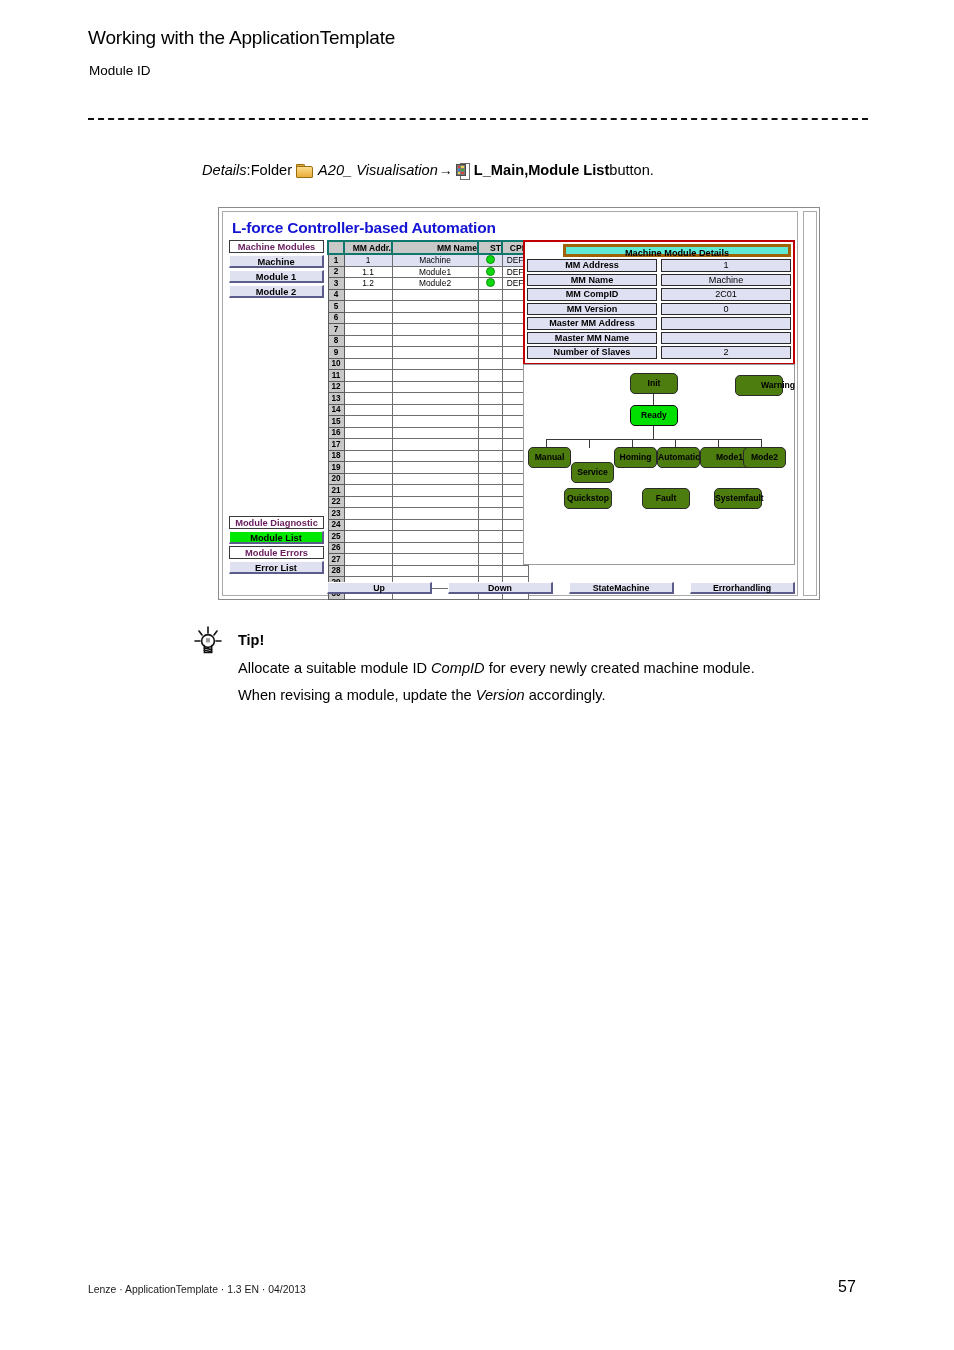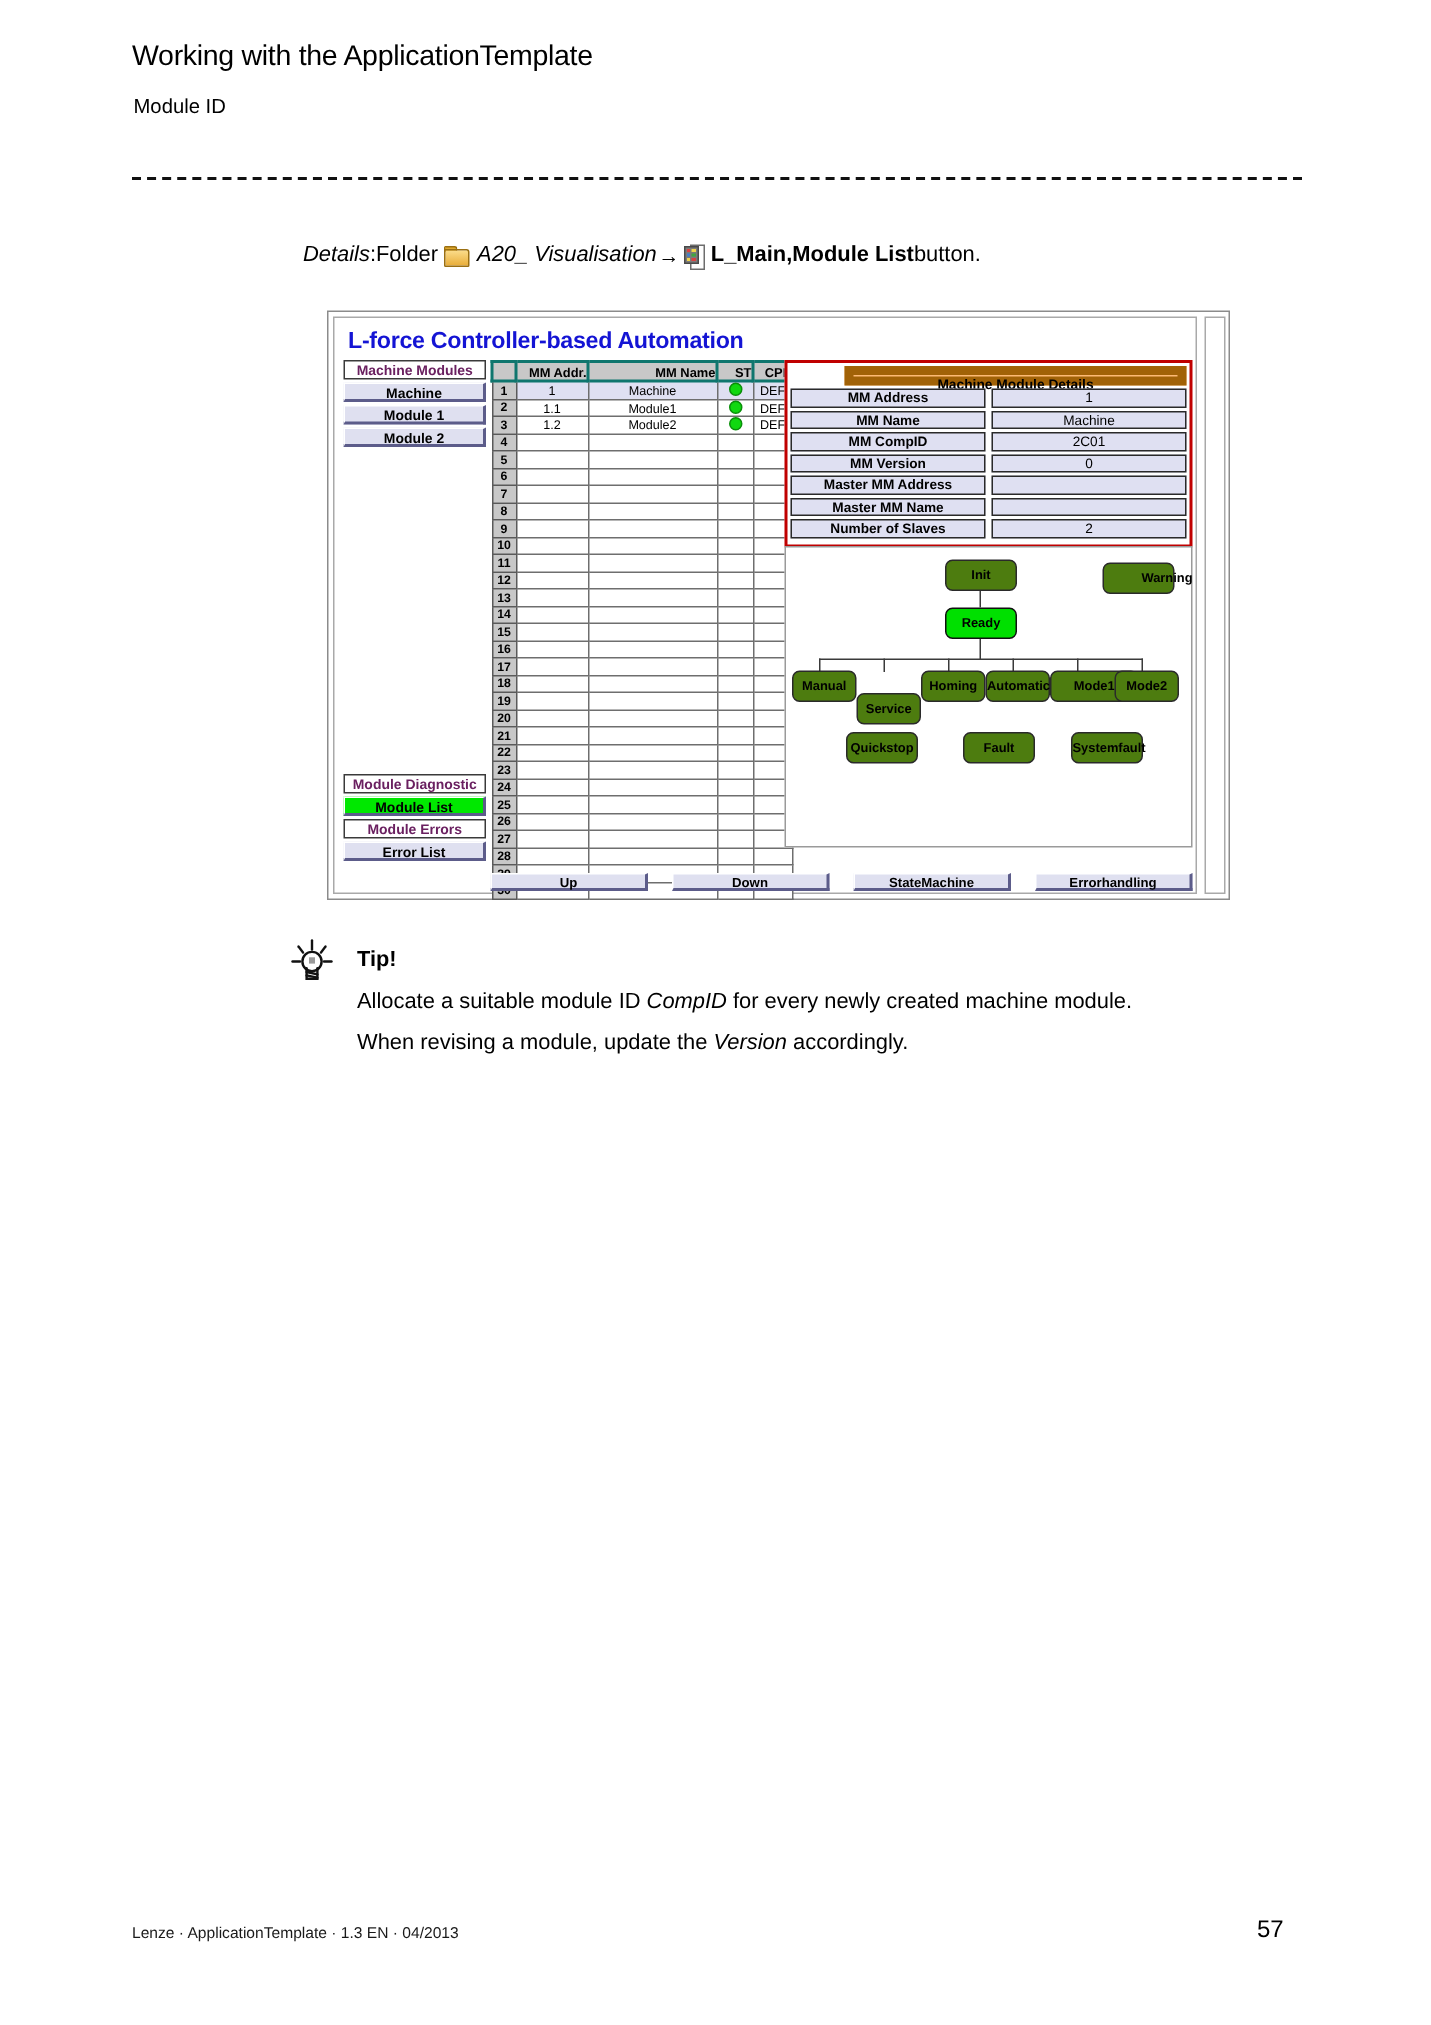--- a/index.html
+++ b/index.html
@@ -271,22 +271,22 @@
     box-sizing: border-box;
     background: #ffffff;
     padding: 2px;
   }
   .details-title {
     height: 13px;
     line-height: 12px;
     text-align: center;
     font-size: 9.2px;
     font-weight: bold;
-    background: #fdba74;
-    border: 6px solid #a16207;
+    background: #5eead4;
+    border: 3px solid #a16207;
     box-sizing: border-box;
     margin-bottom: 2px;
     margin-left: 36px;
   }
   .details-row {
     display: flex;
     margin-bottom: 2px;
   }
   .details-key {
     width: 130px;

